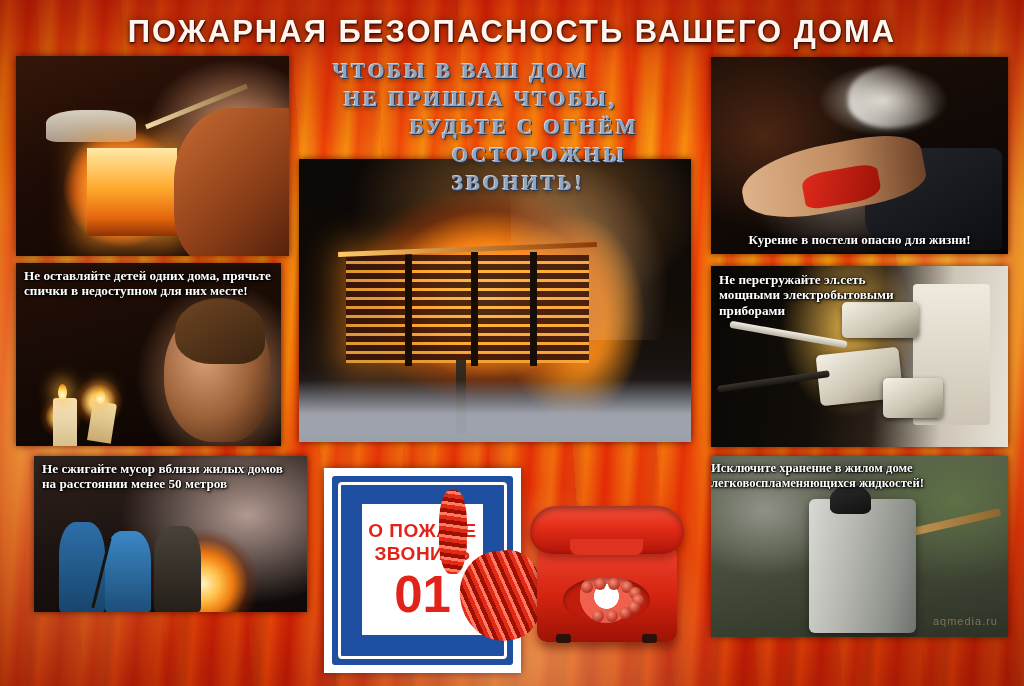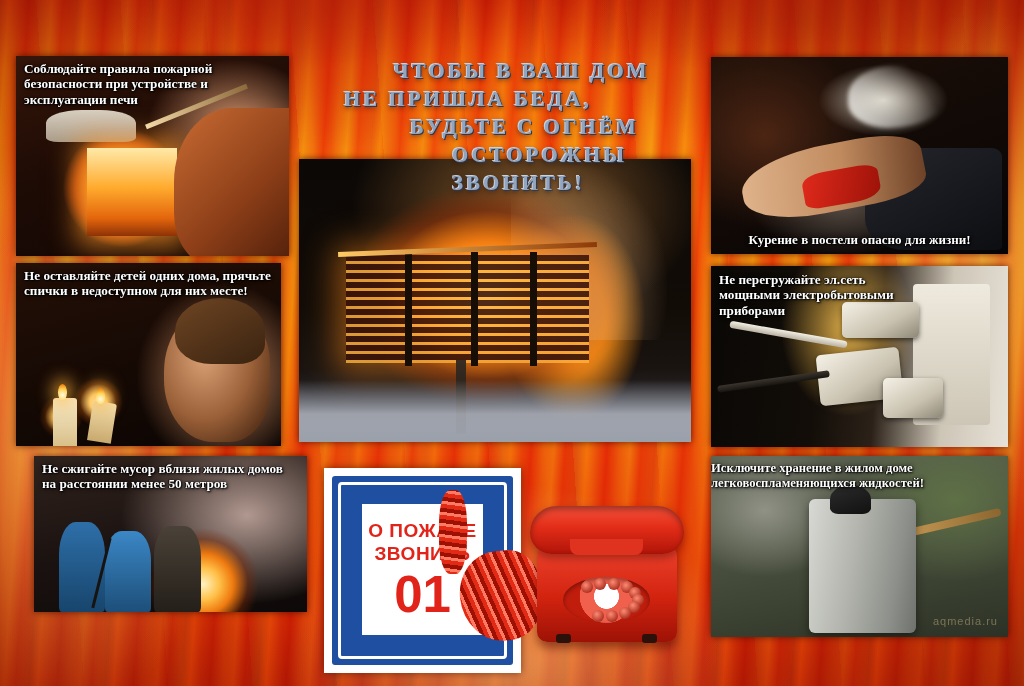--- a/index.html
+++ b/index.html
@@ -264,21 +264,21 @@
   }
 
   
   .verse{
     position:absolute;left:286px;top:58px;width:424px;z-index:8;
     font-family:"Liberation Serif",serif;font-weight:700;
     font-size:21px;letter-spacing:3px;line-height:1.33;
     color:#93a4bd;
     text-shadow:1px 1px 0 #2b3a52, -1px -1px 0 #c6d3e4, 0 2px 5px rgba(40,10,0,.7);
   }
-  .verse .l1{text-align:center;margin-left:47px;}
+  .verse .l1{text-align:left;margin-left:47px;}
   .verse .l2{text-align:left;padding-left:58px;}
   .verse .l3{text-align:left;padding-left:124px;}
   .verse .l4{text-align:left;padding-left:166px;}
 
   
   #sign{
     position:absolute;left:324px;top:468px;width:197px;height:205px;
     background:#ffffff;box-shadow:0 0 8px rgba(60,14,0,.6);
   }
   #sign .blue{
@@ -349,36 +349,36 @@
 </head>
 <body>
 
 <div id="poster">
 
   <div class="bg bg-base"></div>
   <div class="bg bg-flames"></div>
   <div class="bg bg-soft"></div>
   <div class="bg bg-vig"></div>
 
+  <div class="title">ПОЖАРНАЯ  БЕЗОПАСНОСТЬ  ВАШЕГО  ДОМА</div>
 
   <div class="verse">
     <div class="l1">ЧТОБЫ В ВАШ ДОМ</div>
-    <div class="l2">НЕ ПРИШЛА  БЕДА,</div>
+    <div class="l2">НЕ ПРИШЛА  ЧТОБЫ,</div>
     <div class="l3">БУДЬТЕ С ОГНЁМ</div>
     <div class="l4">ОСТОРОЖНЫ ЗВОНИТЬ!</div>
   </div>
 
   <div class="panel" id="p-stove">
     <div class="ph">
       <div class="pot"></div>
       <div class="door"></div>
       <div class="arm"></div>
       <div class="poker"></div>
     </div>
-    <div class="cap">Соблюдайте правила пожарной безопасности при устройстве и эксплуатации печи</div>
   </div>
 
   <div class="panel" id="p-child">
     <div class="ph">
       <div class="head"></div>
       <div class="hair"></div>
       <div class="candle"></div>
       <div class="candle c2"></div>
       <div class="flame f1"></div>
       <div class="flame f2"></div>

